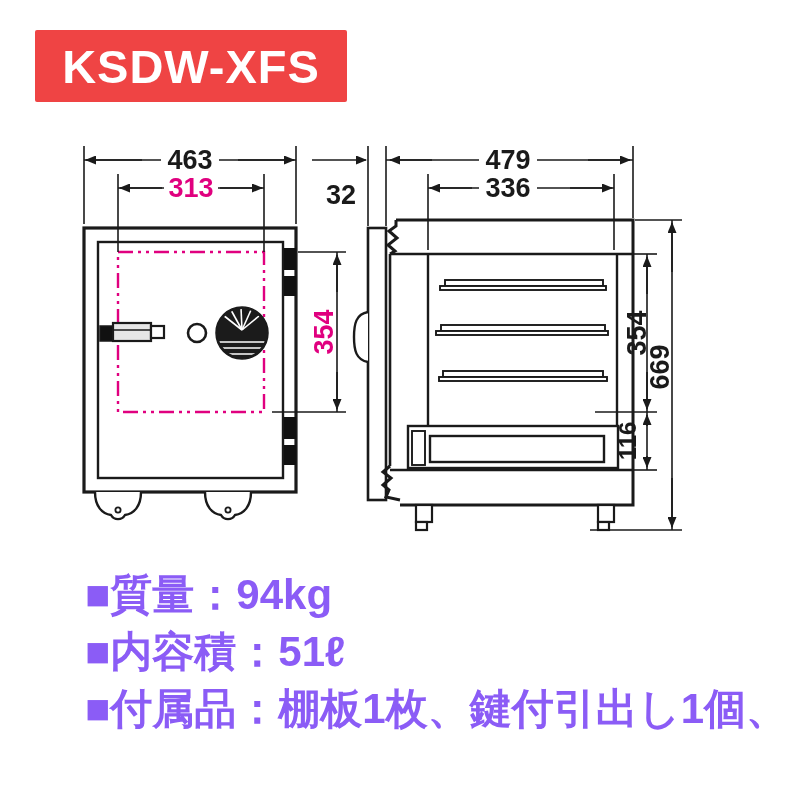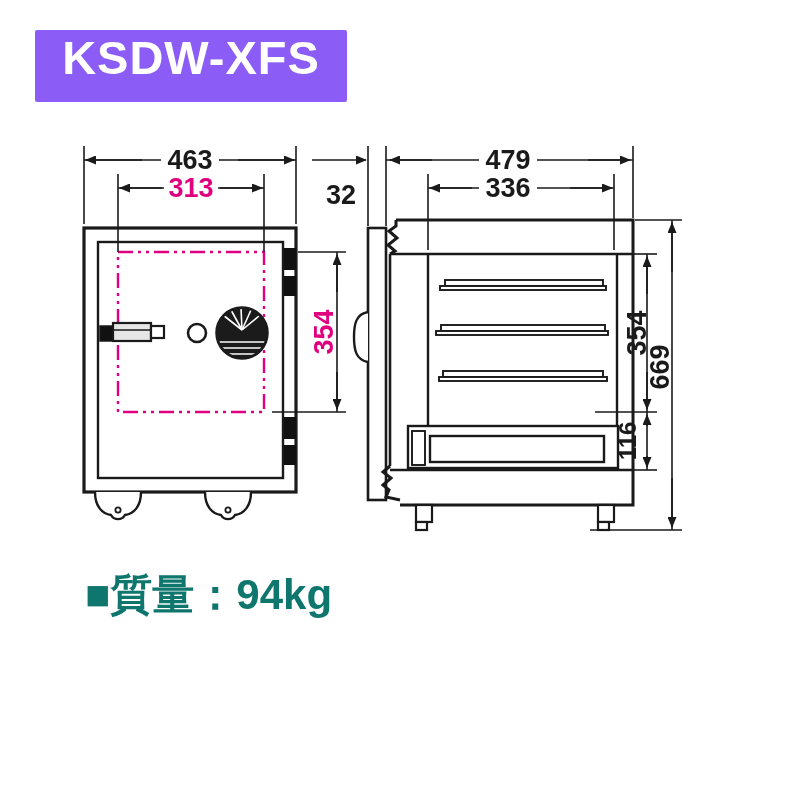--- a/index.html
+++ b/index.html
@@ -1,24 +1,24 @@
 <!DOCTYPE html>
 <html><head>
 <meta charset="utf-8">
 <style>
   html,body{margin:0;padding:0;background:#ffffff;}
   .screen{position:relative;width:800px;height:800px;background:#ffffff;overflow:hidden;
           font-family:"Liberation Sans",sans-serif;}
-  .badge{position:absolute;left:35px;top:30px;width:312px;height:72px;background:#8b5cf6;
-         color:#fff;display:flex;justify-content:center;
+  .badge{position:absolute;left:35px;top:30px;width:312px;height:72px;background:#ef4444;
+         color:#fff;display:flex;align-items:center;justify-content:center;
          font-size:47px;font-weight:bold;letter-spacing:1px;border-radius:2px;}
   .drawing{position:absolute;left:50px;top:130px;width:700px;height:440px;}
   .specs{position:absolute;left:0;top:566px;width:800px;color:#000;}
   .spec-line{margin-left:85px;font-size:42px;font-weight:900;line-height:1.36;
-             white-space:nowrap;letter-spacing:0px;color:#0f766e;}
+             white-space:nowrap;letter-spacing:0px;color:#8b5cf6;}
   .spec-line.cont{margin-left:37px;}
   svg text{font-family:"Liberation Sans",sans-serif;font-weight:bold;}
   .dim-black{fill:#1a1a1a;}
   .dim-pink{fill:#e0007f;}
 </style>
 </head>
 <body>
 
 <div class="screen">
 
@@ -208,15 +208,17 @@
       <text class="dim-black" x="458" y="39">479</text>
       <text class="dim-black" x="458" y="67">336</text>
       <text class="dim-black" x="596" y="203" transform="rotate(-90 596 203)">354</text>
       <text class="dim-black" font-size="24" x="586" y="311" transform="rotate(-90 586 311)">116</text>
       <text class="dim-black" x="619" y="237" transform="rotate(-90 619 237)">669</text>
     </g>
   </svg>
 
   <div class="specs">
     <div class="spec-line">■質量：94kg</div>
+    <div class="spec-line">■内容積：51ℓ</div>
+    <div class="spec-line">■付属品：棚板1枚、鍵付引出し1個、</div>
   </div>
 
 </div>
 
 </body></html>

